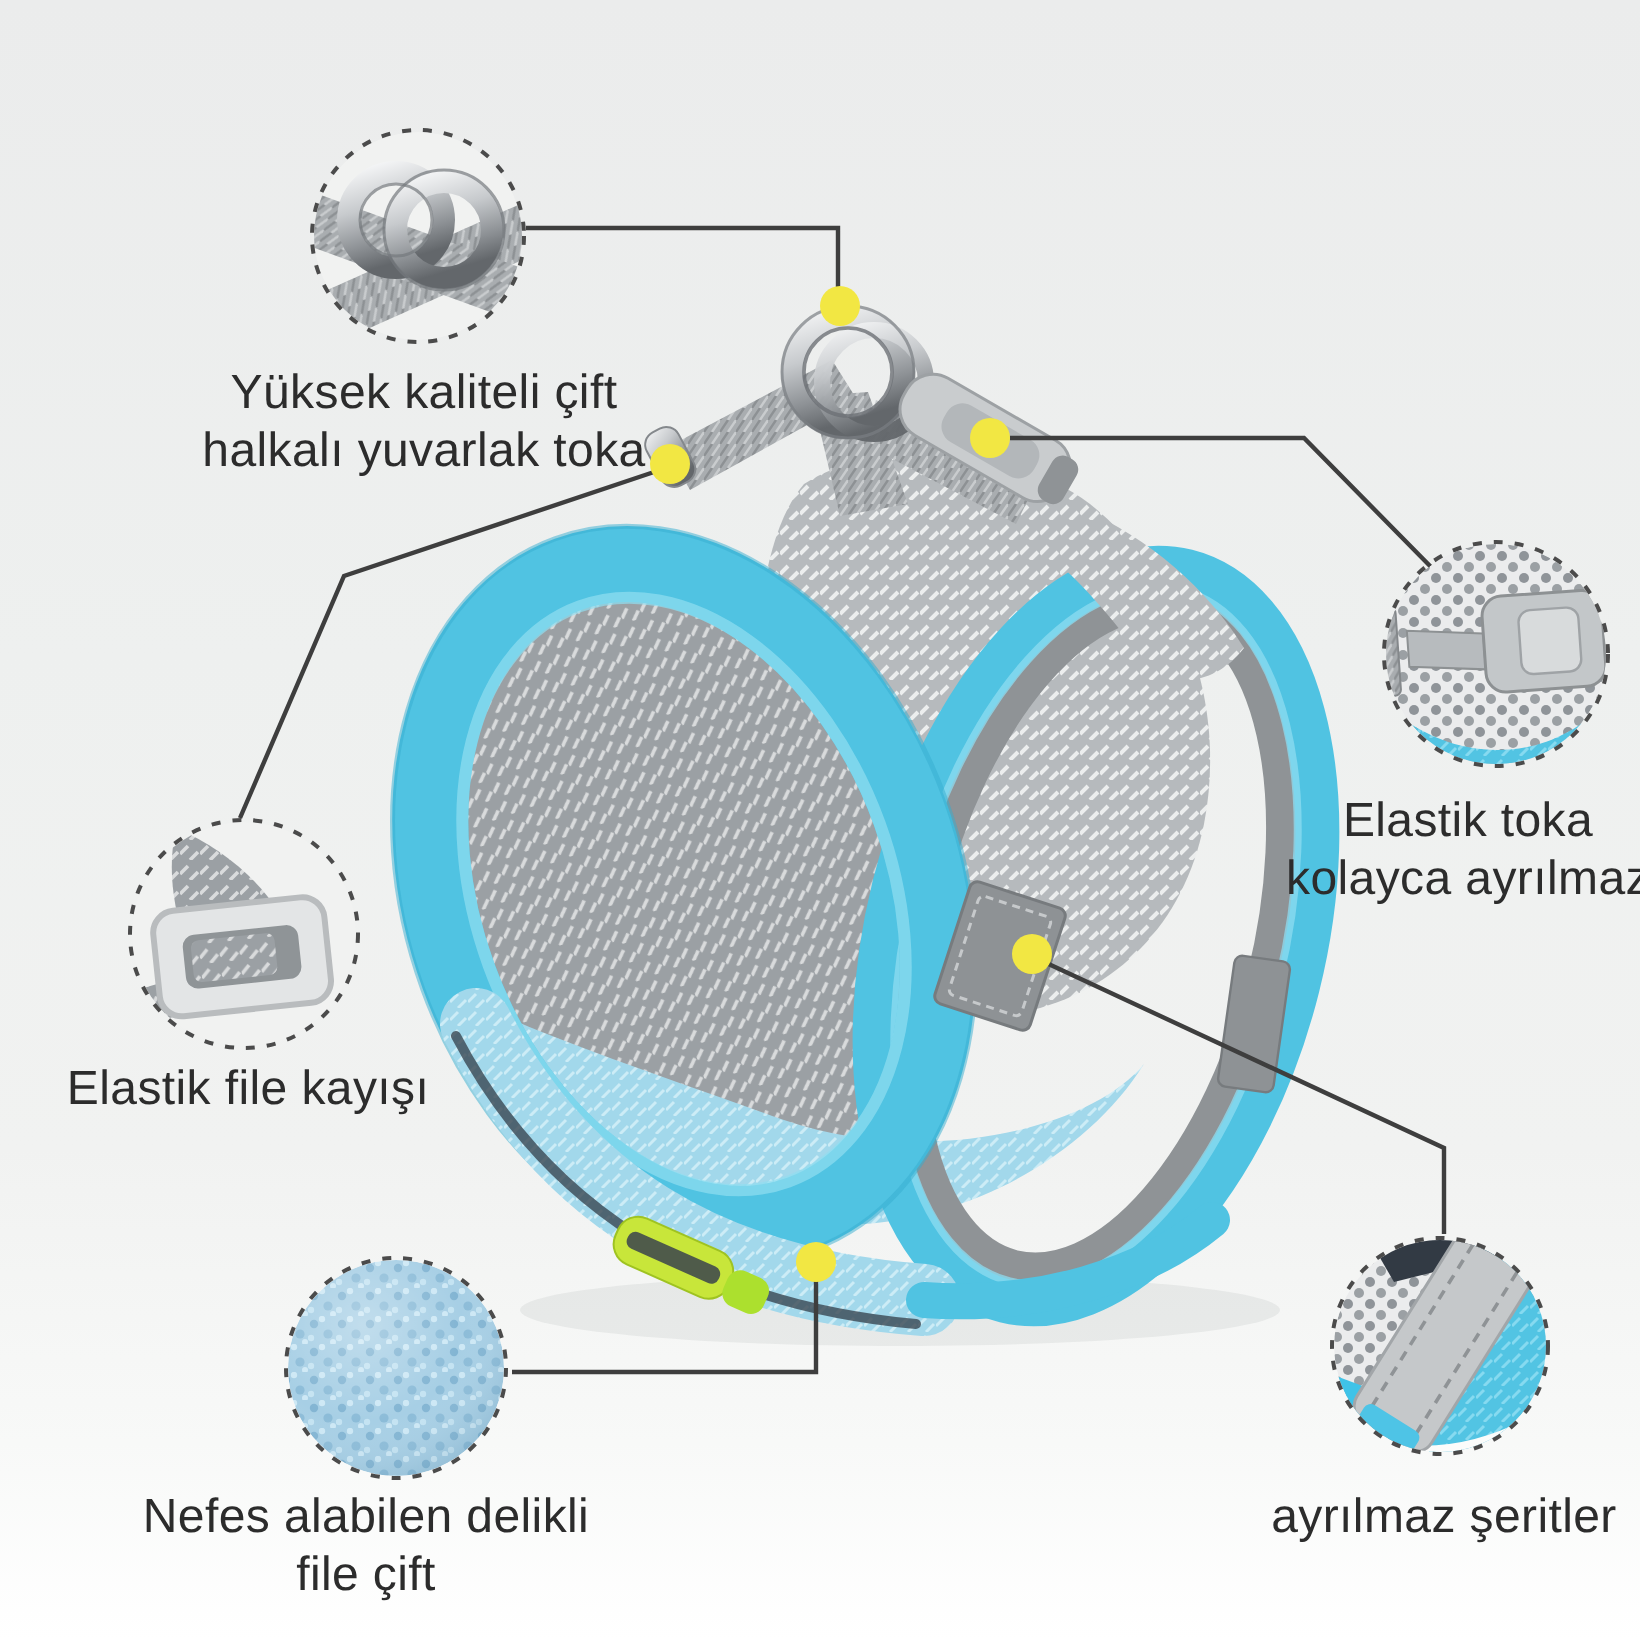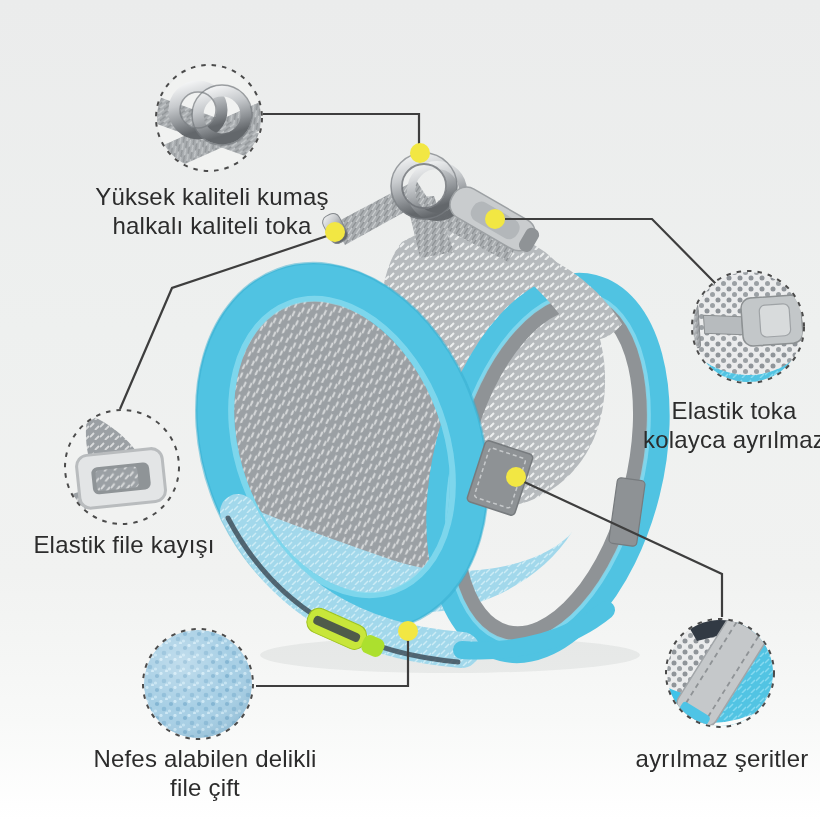--- a/index.html
+++ b/index.html
@@ -222,34 +222,34 @@
   <g fill="#f2e743">
     <circle cx="420" cy="153" r="10"></circle>
     <circle cx="495" cy="219" r="10"></circle>
     <circle cx="335" cy="232" r="10"></circle>
     <circle cx="516" cy="477" r="10"></circle>
     <circle cx="408" cy="631" r="10"></circle>
   </g>
 </svg>
 
   <div class="label" style="left:212px;top:182px">
-    <div>Yüksek kaliteli kumaş</div>
-    <div>halkalı kaliteli toka</div>
+    <div>Yüksek kaliteli çift</div>
+    <div>halkalı yuvarlak toka</div>
   </div>
 
   <div class="label" style="left:734px;top:396px">
     <div>Elastik toka</div>
     <div>kolayca ayrılmaz</div>
   </div>
 
   <div class="label" style="left:124px;top:530px">
     <div>Elastik file kayışı</div>
   </div>
 
-  <div class="label" style="left:205px;top:744px">
+  <div class="label" style="left:183px;top:744px">
     <div>Nefes alabilen delikli</div>
     <div>file çift</div>
   </div>
 
   <div class="label" style="left:722px;top:744px">
     <div>ayrılmaz şeritler</div>
   </div>
 
 </div>
 

